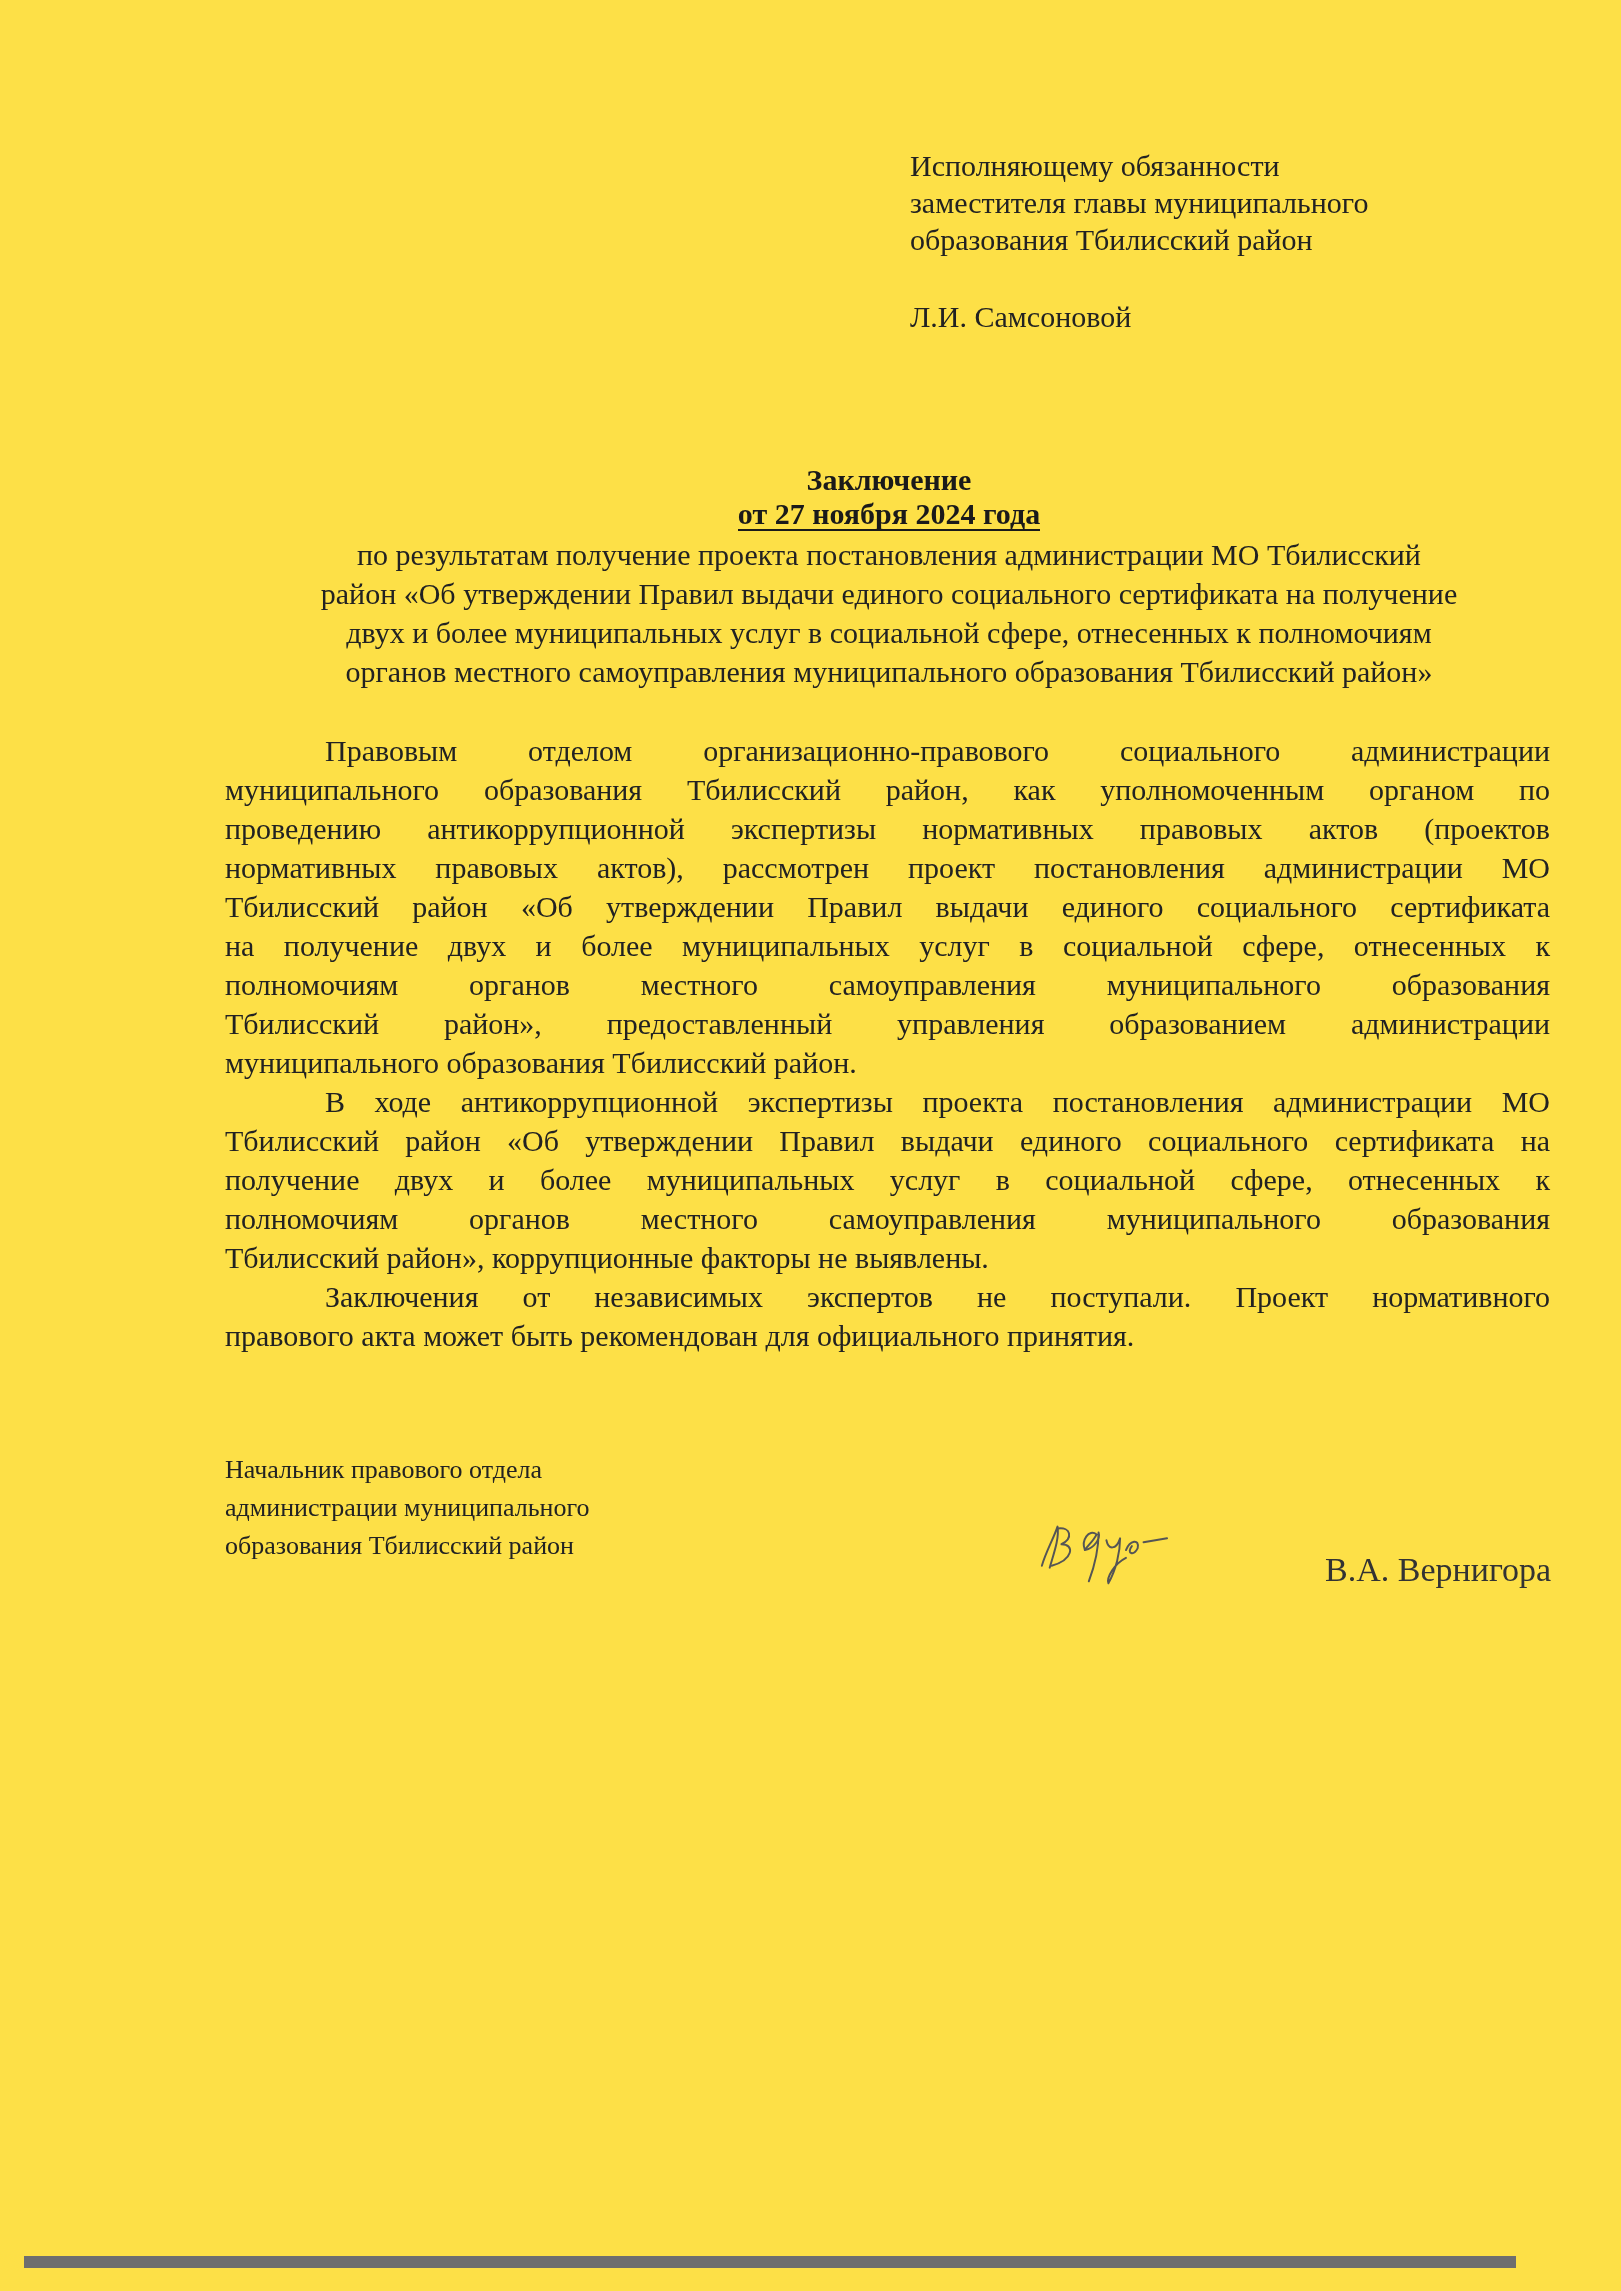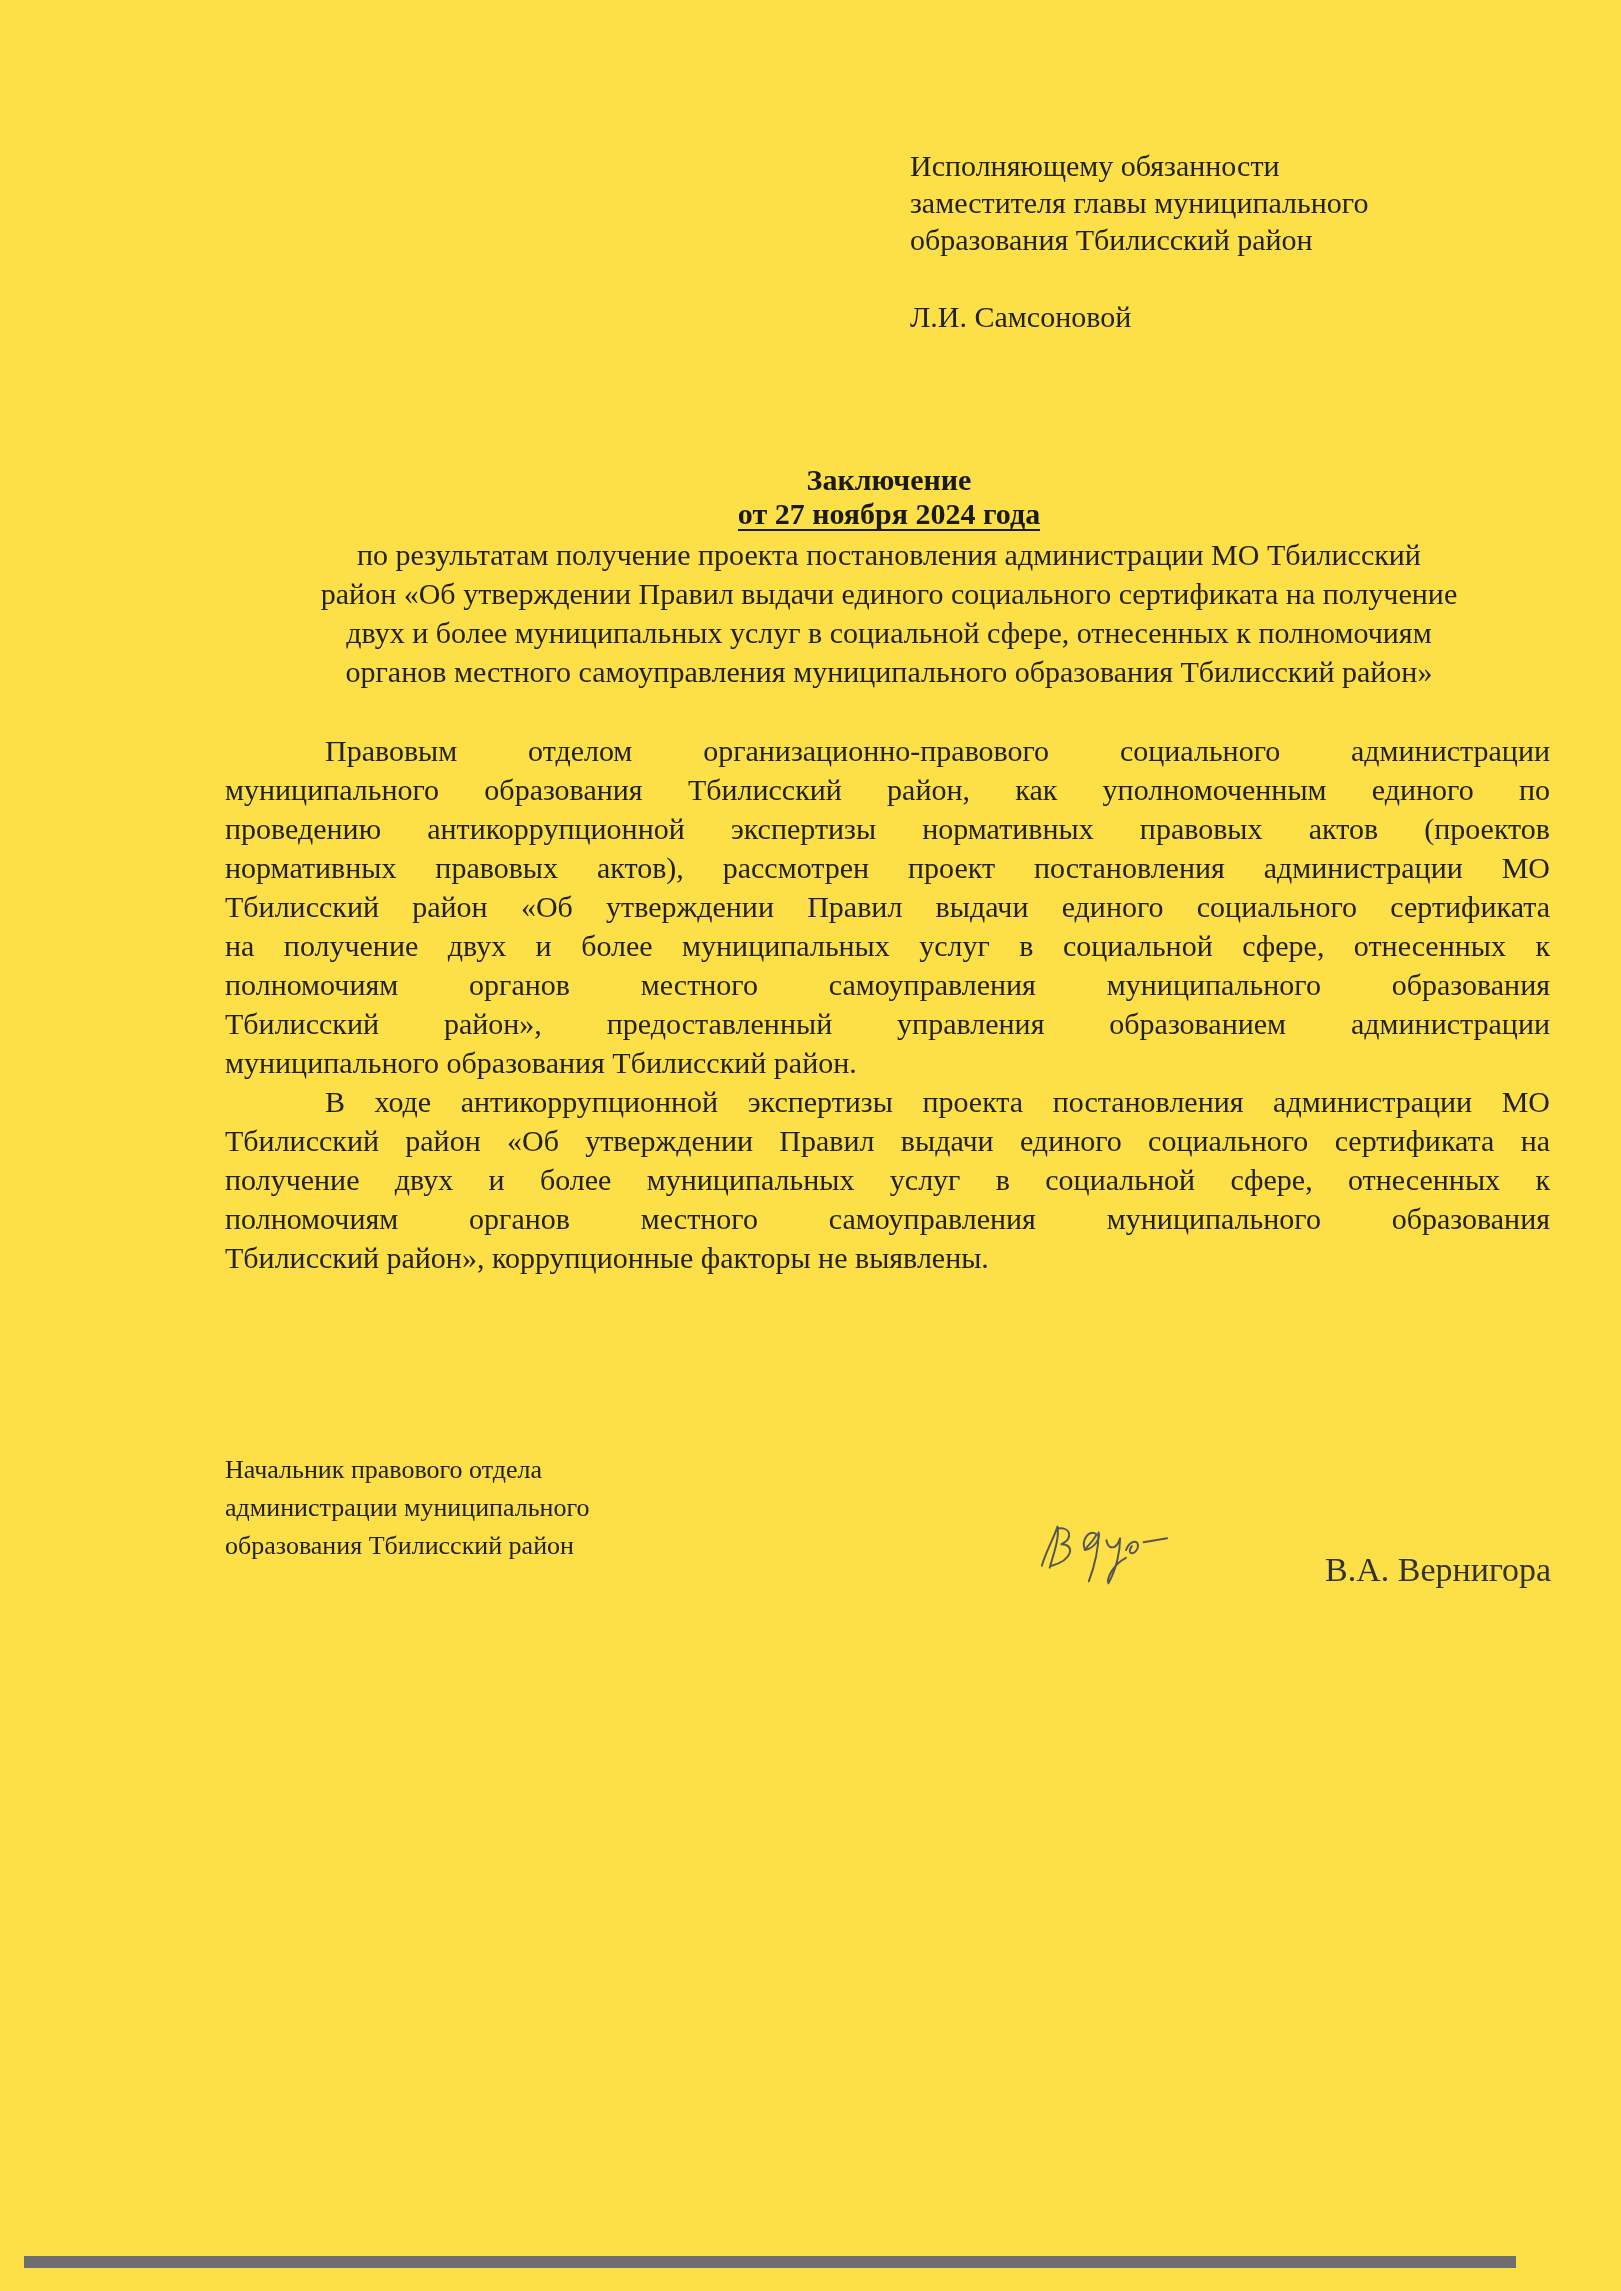--- a/index.html
+++ b/index.html
@@ -152,35 +152,39 @@
       <span class="line">по результатам получение проекта постановления администрации МО Тбилисский</span>
       <span class="line">район «Об утверждении Правил выдачи единого социального сертификата на получение</span>
       <span class="line">двух и более муниципальных услуг в социальной сфере, отнесенных к полномочиям</span>
       <span class="line">органов местного самоуправления муниципального образования Тбилисский район»</span>
     </div>
   </div>
 
   <div class="body-text">
     <div class="para">
       <span class="ln indent">Правовым отделом организационно-правового социального администрации</span>
-      <span class="ln">муниципального образования Тбилисский район, как уполномоченным единого по</span>
+      <span class="ln">муниципального образования Тбилисский район, как уполномоченным органом по</span>
       <span class="ln">проведению антикоррупционной экспертизы нормативных правовых актов (проектов</span>
       <span class="ln">нормативных правовых актов), рассмотрен проект постановления администрации МО</span>
       <span class="ln">Тбилисский район «Об утверждении Правил выдачи единого социального сертификата</span>
       <span class="ln">на получение двух и более муниципальных услуг в социальной сфере, отнесенных к</span>
       <span class="ln">полномочиям органов местного  самоуправления муниципального образования</span>
       <span class="ln">Тбилисский район», предоставленный управления образованием администрации</span>
       <span class="ln last">муниципального образования Тбилисский район.</span>
     </div>
     <div class="para">
       <span class="ln indent">В ходе антикоррупционной экспертизы проекта постановления администрации МО</span>
       <span class="ln">Тбилисский район «Об утверждении Правил выдачи единого социального сертификата на</span>
       <span class="ln">получение двух и более муниципальных услуг в социальной сфере, отнесенных к</span>
       <span class="ln">полномочиям органов местного самоуправления муниципального образования</span>
       <span class="ln last">Тбилисский район», коррупционные факторы не выявлены.</span>
+    </div>
+    <div class="para">
+      <span class="ln indent">Заключения от независимых экспертов не поступали. Проект нормативного</span>
+      <span class="ln last">правового акта может быть рекомендован для официального принятия.</span>
     </div>
   </div>
 
   <div class="signature-block">
     <div class="sig-position">
       <span class="line">Начальник правового отдела</span>
       <span class="line">администрации муниципального</span>
       <span class="line">образования Тбилисский район</span>
     </div>
     <svg class="sig-image" viewBox="0 0 160 90">

